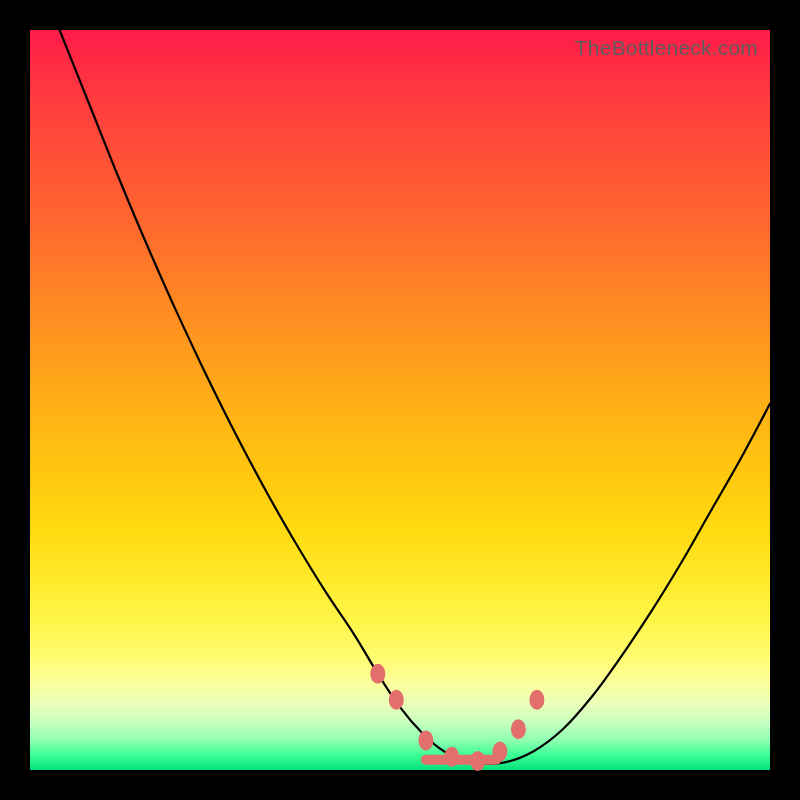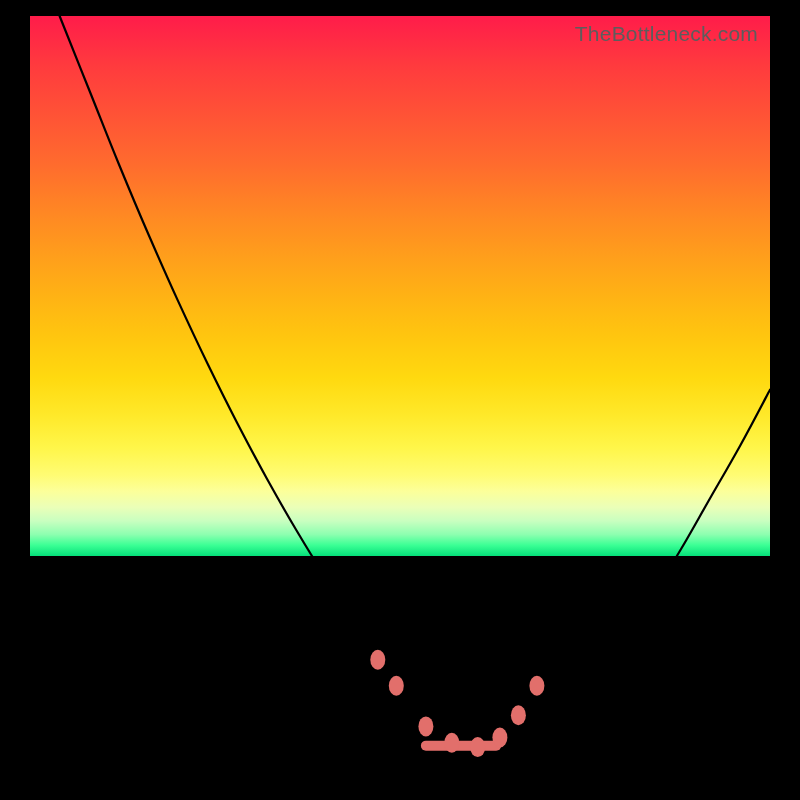--- a/index.html
+++ b/index.html
@@ -13,23 +13,23 @@
   }
   .frame {
     position: relative;
     width: 800px;
     height: 800px;
     background: #000;
   }
   .plot-area {
     position: absolute;
     left: 30px;
-    top: 16px;
+    top: 30px;
     width: 740px;
-    height: 540px;
+    height: 740px;
     background: linear-gradient(to bottom,
       #ff1c4a 0%,
       #ff3a3e 9%,
       #ff5236 18%,
       #ff6a2e 27%,
       #ff8325 35%,
       #ff9a1d 43%,
       #ffb015 51%,
       #ffc50f 59%,
       #ffd90f 67%,

